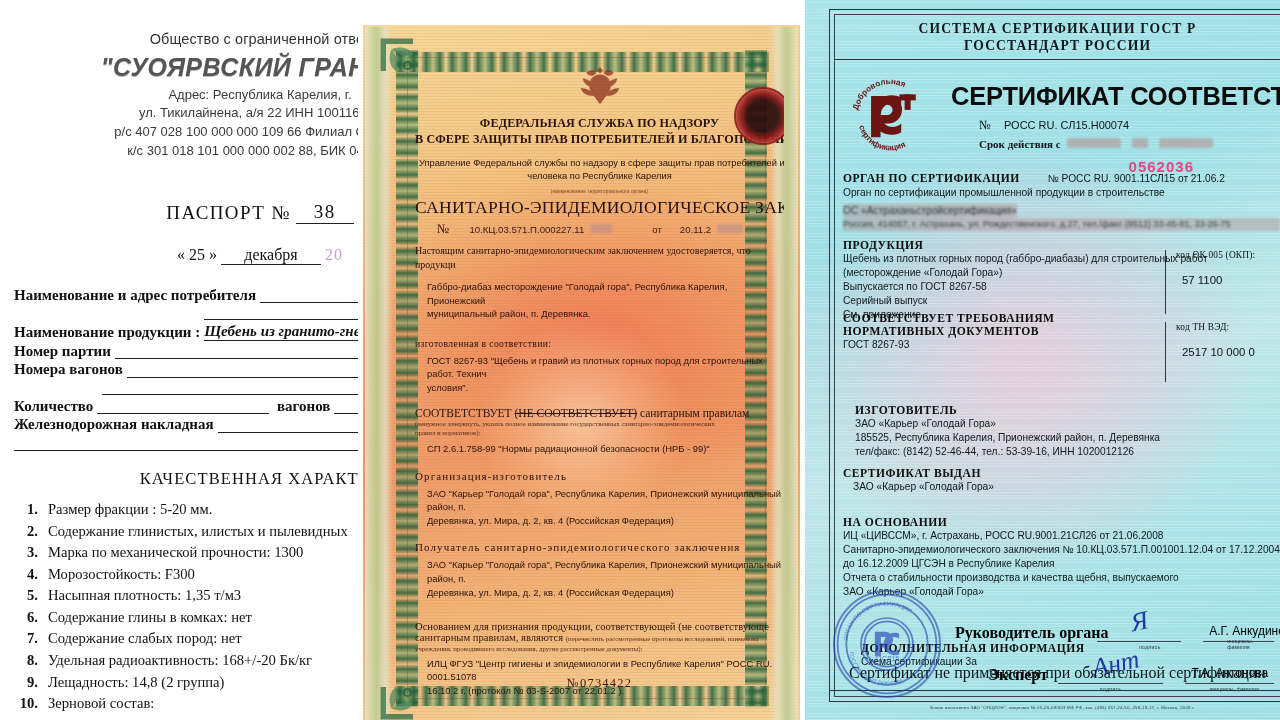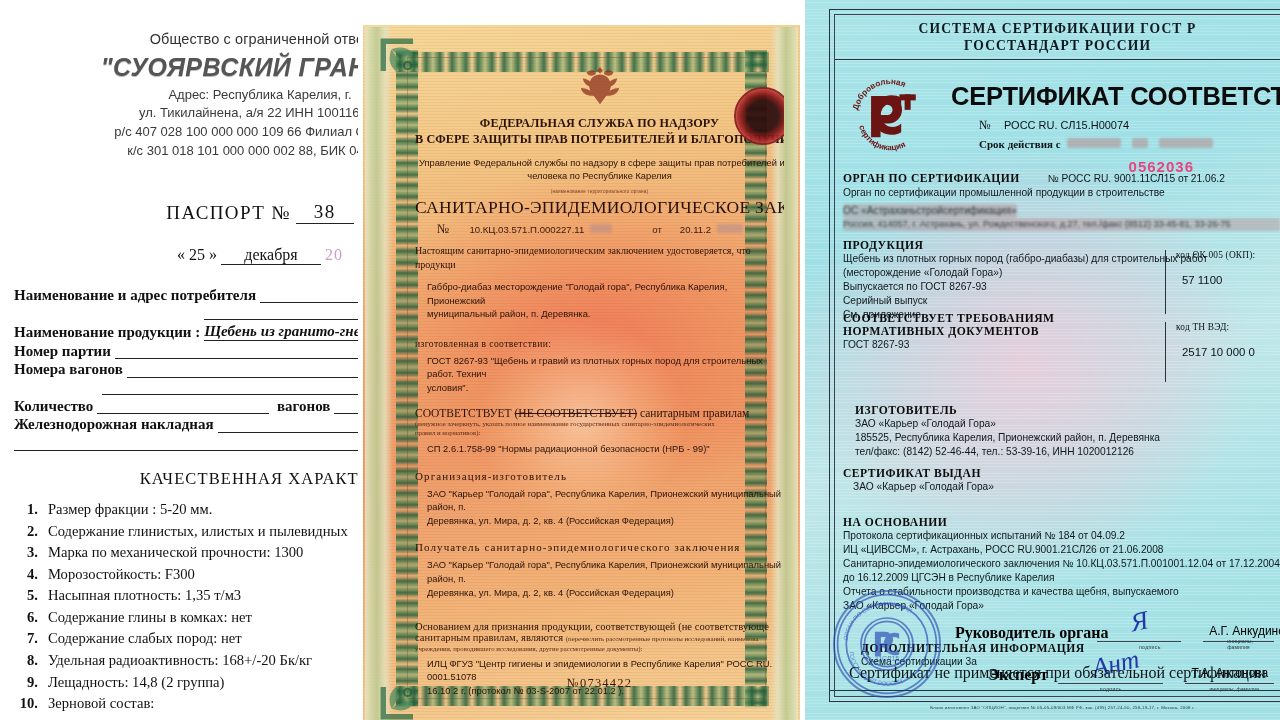--- a/index.html
+++ b/index.html
@@ -582,21 +582,21 @@
         </div>
         <div class="cf-line">Орган по сертификации промышленной продукции в строительстве</div>
         <div class="cf-line blur" style="display:inline-block;opacity:.85">ОС «Астраханьстройсертификация»</div>
         <div class="cf-line blur" style="display:block;opacity:.8;font-size:9px">Россия, 414057, г. Астрахань, ул. Рождественского, д.27, тел./факс (8512) 33-45-81, 33-26-75</div>
       </div>
 
       <div class="cf-blk" style="left:4px; top:175px; width:316px;">
         <div class="cf-sec-h">ПРОДУКЦИЯ</div>
         <div class="cf-line">Щебень из плотных горных пород (габбро-диабазы) для строительных работ</div>
         <div class="cf-line">(месторождение «Голодай Гора»)</div>
-        <div class="cf-line">Выпускается по ГОСТ 8267-93</div>
+        <div class="cf-line">Выпускается по ГОСТ 8267-58</div>
         <div class="cf-line">Серийный выпуск</div>
         <div class="cf-line">См. приложение</div>
       </div>
       <div class="cf-codebox" style="left:326px; top:186px; height:64px;">
         <div class="cap">код ОК 005 (ОКП):</div>
         <div class="val">57 1100</div>
       </div>
 
       <div class="cf-blk" style="left:4px; top:248px; width:316px;">
         <div class="cf-sec-h">СООТВЕТСТВУЕТ ТРЕБОВАНИЯМ НОРМАТИВНЫХ ДОКУМЕНТОВ</div>
@@ -614,21 +614,20 @@
         <div class="cf-line">тел/факс: (8142) 52-46-44, тел.: 53-39-16,  ИНН 1020012126</div>
       </div>
 
       <div class="cf-blk" style="left:4px; top:403px;">
         <div class="cf-sec-h">СЕРТИФИКАТ ВЫДАН</div>
         <div class="cf-line" style="padding-left:10px">ЗАО «Карьер «Голодай Гора»</div>
       </div>
 
       <div class="cf-blk" style="left:4px; top:452px;">
         <div class="cf-sec-h">НА ОСНОВАНИИ</div>
-        <div class="cf-line">Протокола сертификационных испытаний № 184 от 04.09.2</div>
         <div class="cf-line">ИЦ «ЦИВССМ», г. Астрахань, РОСС  RU.9001.21СЛ26 от 21.06.2008</div>
         <div class="cf-line">Санитарно-эпидемиологического заключения № 10.КЦ.03.571.П.001001.12.04 от 17.12.2004</div>
         <div class="cf-line">до 16.12.2009 ЦГСЭН в Республике Карелия</div>
         <div class="cf-line">Отчета о стабильности производства и качества щебня, выпускаемого</div>
         <div class="cf-line">ЗАО «Карьер «Голодай Гора»</div>
       </div>
 
       <div class="cf-blk" style="left:4px; top:578px;margin-left:18px;">
         <div class="cf-sec-h">ДОПОЛНИТЕЛЬНАЯ ИНФОРМАЦИЯ</div>
         <div class="cf-line">Схема сертификации 3а</div>

